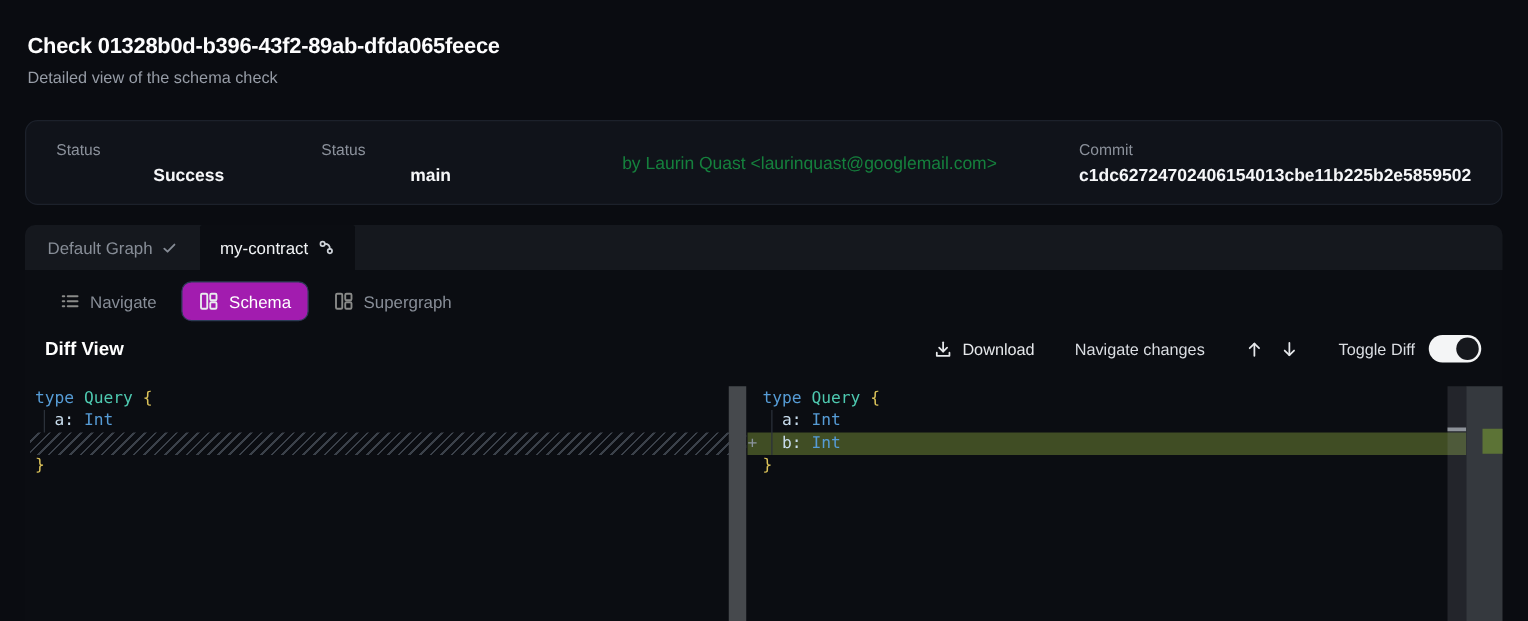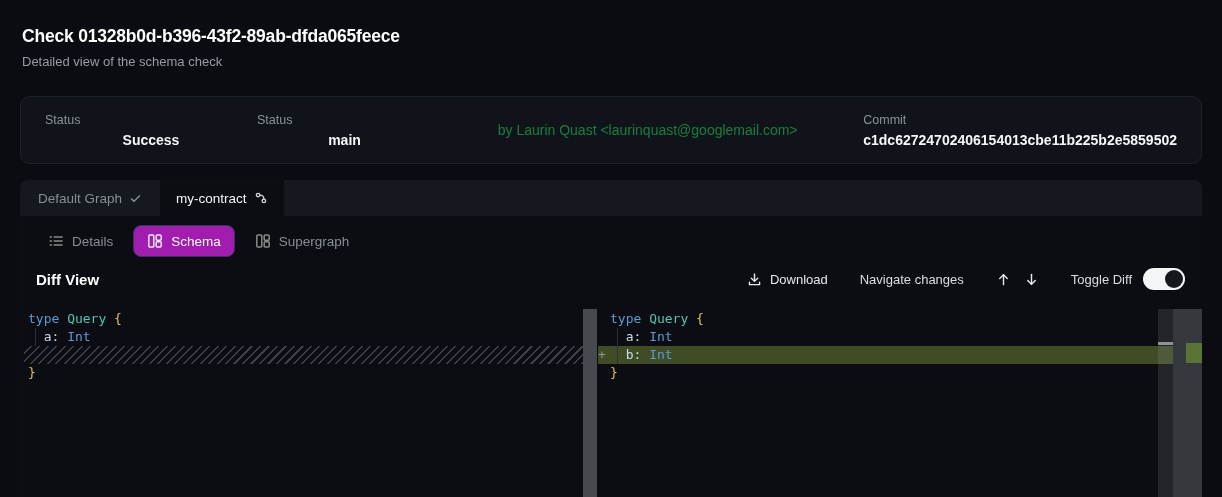--- a/index.html
+++ b/index.html
@@ -138,21 +138,21 @@
       <span class="ic">
         <svg width="16" height="16" viewBox="0 0 16 16" fill="none" stroke="currentColor" stroke-width="1.6" stroke-linecap="round">
             <line x1="2.2" y1="4" x2="3.4" y2="4"></line>
             <line x1="6.2" y1="4" x2="14" y2="4"></line>
             <line x1="2.2" y1="8" x2="3.4" y2="8"></line>
             <line x1="6.2" y1="8" x2="14" y2="8"></line>
             <line x1="2.2" y1="12" x2="3.4" y2="12"></line>
             <line x1="6.2" y1="12" x2="14" y2="12"></line>
           </svg>
       </span>
-      <span>Details</span>
+      <span>Navigate</span>
     </div>
     <div class="vtab active">
       <span class="ic">
         <svg width="16" height="16" viewBox="0 0 16 16" fill="none" stroke="currentColor" stroke-width="1.5" stroke-linejoin="round">
             <rect x="1.8" y="2" width="5" height="12" rx="1"></rect>
             <rect x="9.2" y="2" width="5" height="5.2" rx="1"></rect>
             <rect x="9.2" y="8.8" width="5" height="5.2" rx="1"></rect>
           </svg>
       </span>
       <span>Schema</span>

